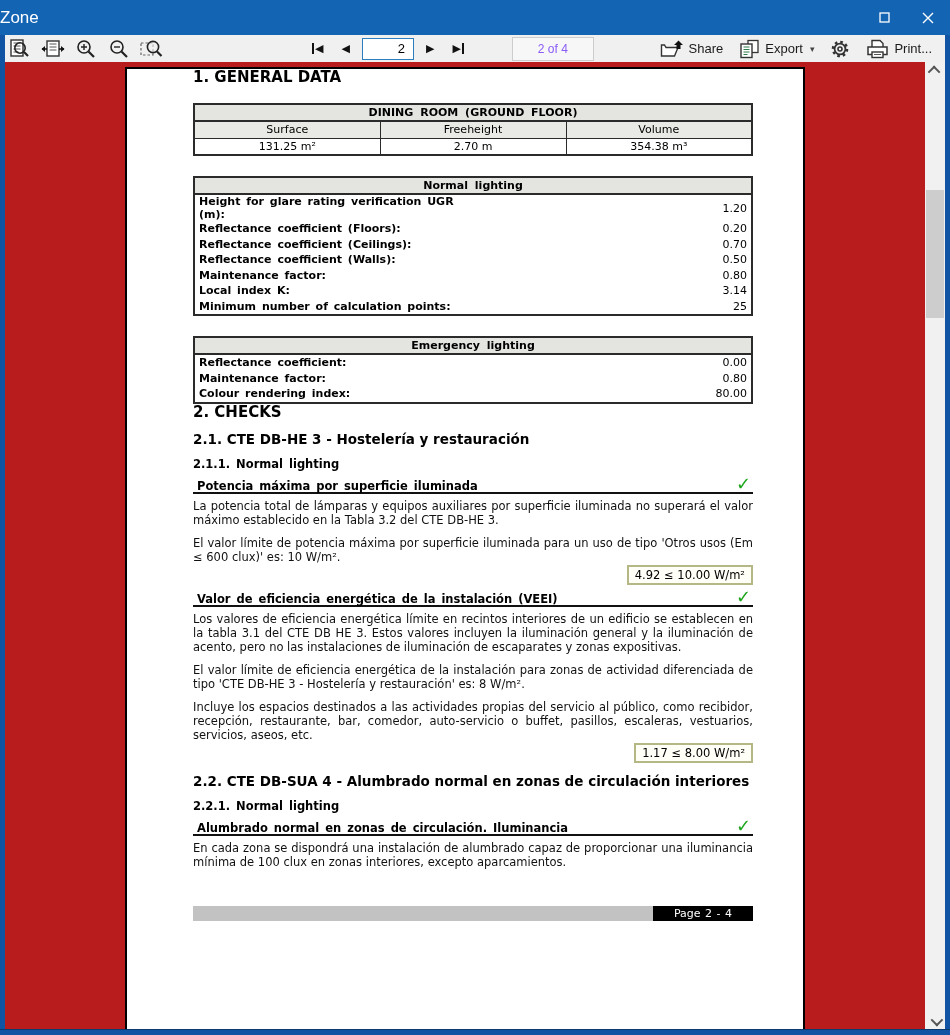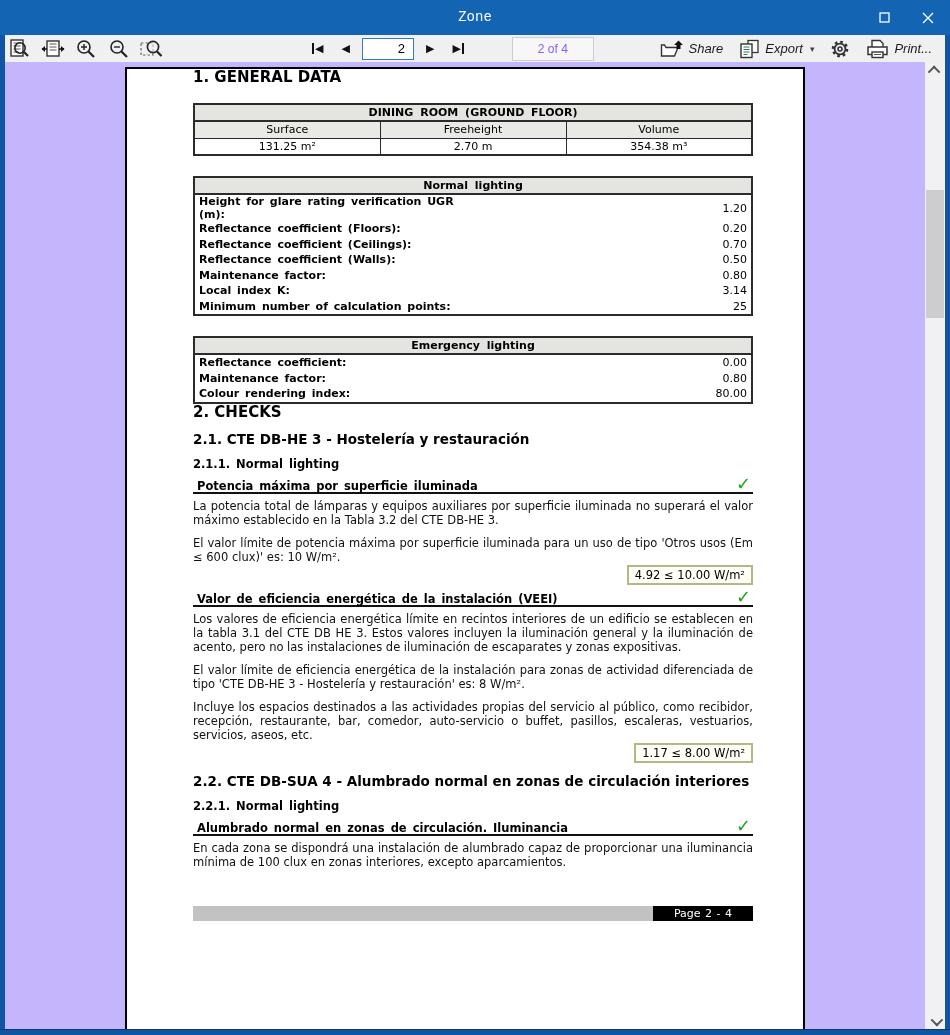--- a/index.html
+++ b/index.html
@@ -1,41 +1,41 @@
 <!DOCTYPE html>
 <html><head>
 <meta charset="utf-8">
 <style>
   html,body{margin:0;padding:0;}
   body{width:950px;height:1035px;overflow:hidden;font-family:"Liberation Sans",sans-serif;-webkit-font-smoothing:antialiased;}
   .window{position:relative;width:950px;height:1035px;background:#a2a2a2;box-sizing:border-box;}
 
   
   .titlebar{position:absolute;top:0;left:0;width:950px;height:35px;background:#1464b4;}
-  .titlebar .title{position:absolute;left:0;right:0;top:0;height:35px;line-height:35px;text-align:center;color:#fff;font-size:14px;font-family:Liberation Mono, monospace;}
+  .titlebar .title{position:absolute;left:0;right:0;top:0;height:35px;line-height:35px;text-align:left;color:#fff;font-size:17px;}
   .win-btns{position:absolute;right:0;top:0;height:35px;display:flex;}
   .win-btn{width:44px;height:35px;display:flex;align-items:center;justify-content:center;cursor:default;}
 
   
   .toolbar{position:absolute;top:35px;left:0;width:950px;height:27px;background:#f0f0f0;display:flex;align-items:center;}
   .tb-left{position:absolute;left:8px;top:0;height:27px;display:flex;align-items:center;gap:9px;}
   .tb-btn{width:24px;height:24px;display:flex;align-items:center;justify-content:center;}
   .tb-center{position:absolute;left:306px;top:0;height:27px;display:flex;align-items:center;gap:6px;}
   .navglyph{font-family:"DejaVu Sans",sans-serif;font-size:11px;color:#111;display:flex;align-items:center;}
   .navbar-line{width:2px;height:11px;background:#111;}
   .nav-first,.nav-prev,.nav-next,.nav-last{display:flex;align-items:center;gap:1px;padding:0 6px;}
   .page-input{width:40px;height:20px;border:1px solid #2d7dbf;background:#fff;font-family:"Liberation Sans",sans-serif;font-size:13px;text-align:right;padding:0 8px 0 2px;outline:none;}
   .page-count{margin-left:36px;width:82px;height:24px;background:#f7f7f7;border:1px solid #cdcdcd;display:flex;align-items:center;justify-content:center;font-size:12px;color:#8b5cf6;box-sizing:border-box;}
-  .tb-right{position:absolute;right:14px;top:0;height:27px;display:flex;align-items:center;gap:8px;font-style:italic;}
+  .tb-right{position:absolute;right:14px;top:0;height:27px;display:flex;align-items:center;gap:8px;}
   .tb-label{font-size:13px;color:#1a1a1a;}
   .caret{font-family:"DejaVu Sans",sans-serif;font-size:9px;color:#444;margin-left:2px;}
   .tb-action{display:flex;align-items:center;gap:5px;padding:0 4px;height:27px;}
 
   
-  .viewer{position:absolute;top:62px;left:5px;width:940px;height:971px;background:#c4b5fd;overflow:hidden;}
+  .viewer{position:absolute;top:62px;left:5px;width:940px;height:971px;background:#b91c1c;overflow:hidden;}
   .frame-left{position:absolute;top:35px;left:0;width:5px;height:1000px;background:#1254a4;}
   .frame-right{position:absolute;top:35px;right:0;width:5px;height:1000px;background:#1254a4;}
   .frame-bottom{position:absolute;bottom:0;left:0;width:950px;height:5px;background:#1254a4;border-top:1px solid #0d3a6e;}
 
   .page{position:absolute;top:5px;left:120px;width:676px;height:990px;background:#fff;border:2px solid #000;border-bottom:none;}
   .content{margin:0 50px 0 66px;font-family:"DejaVu Sans",sans-serif;color:#1a1a1a;}
 
   h1.doc{font-size:15px;line-height:17px;color:#000;margin:0;font-weight:bold;}
   .h1-general{margin-top:79px;}
   .h1-checks{margin-top:21px;}

